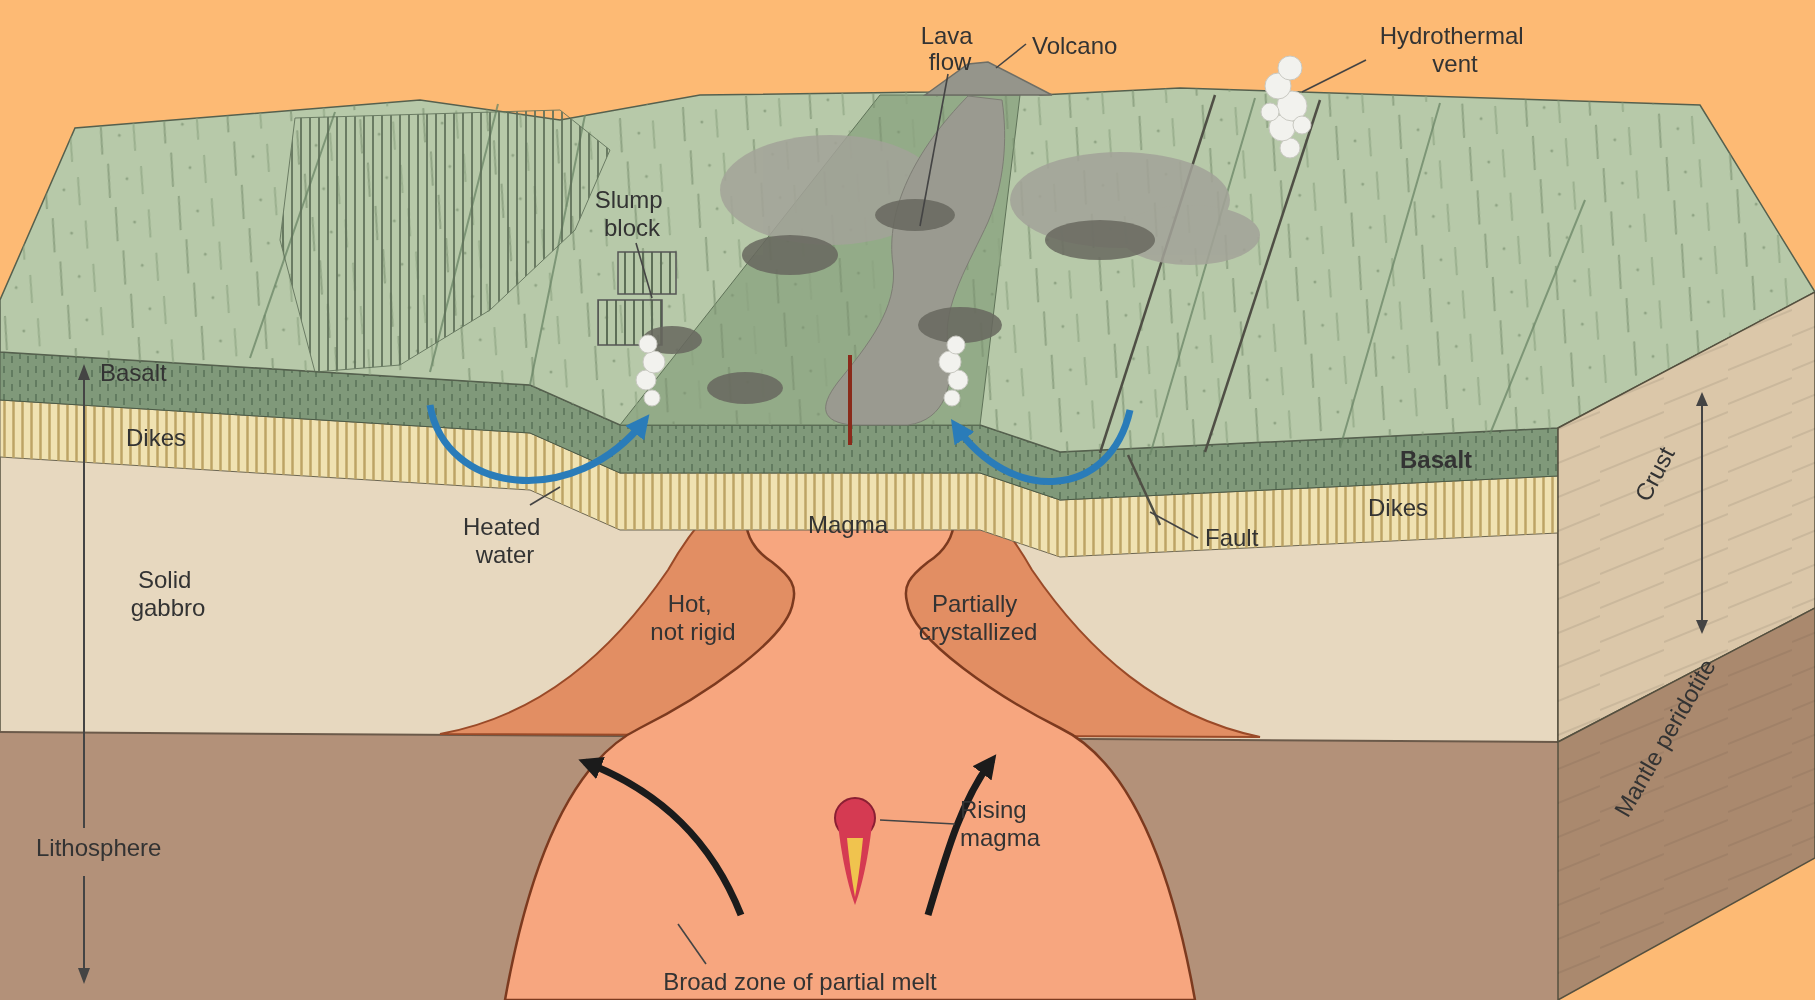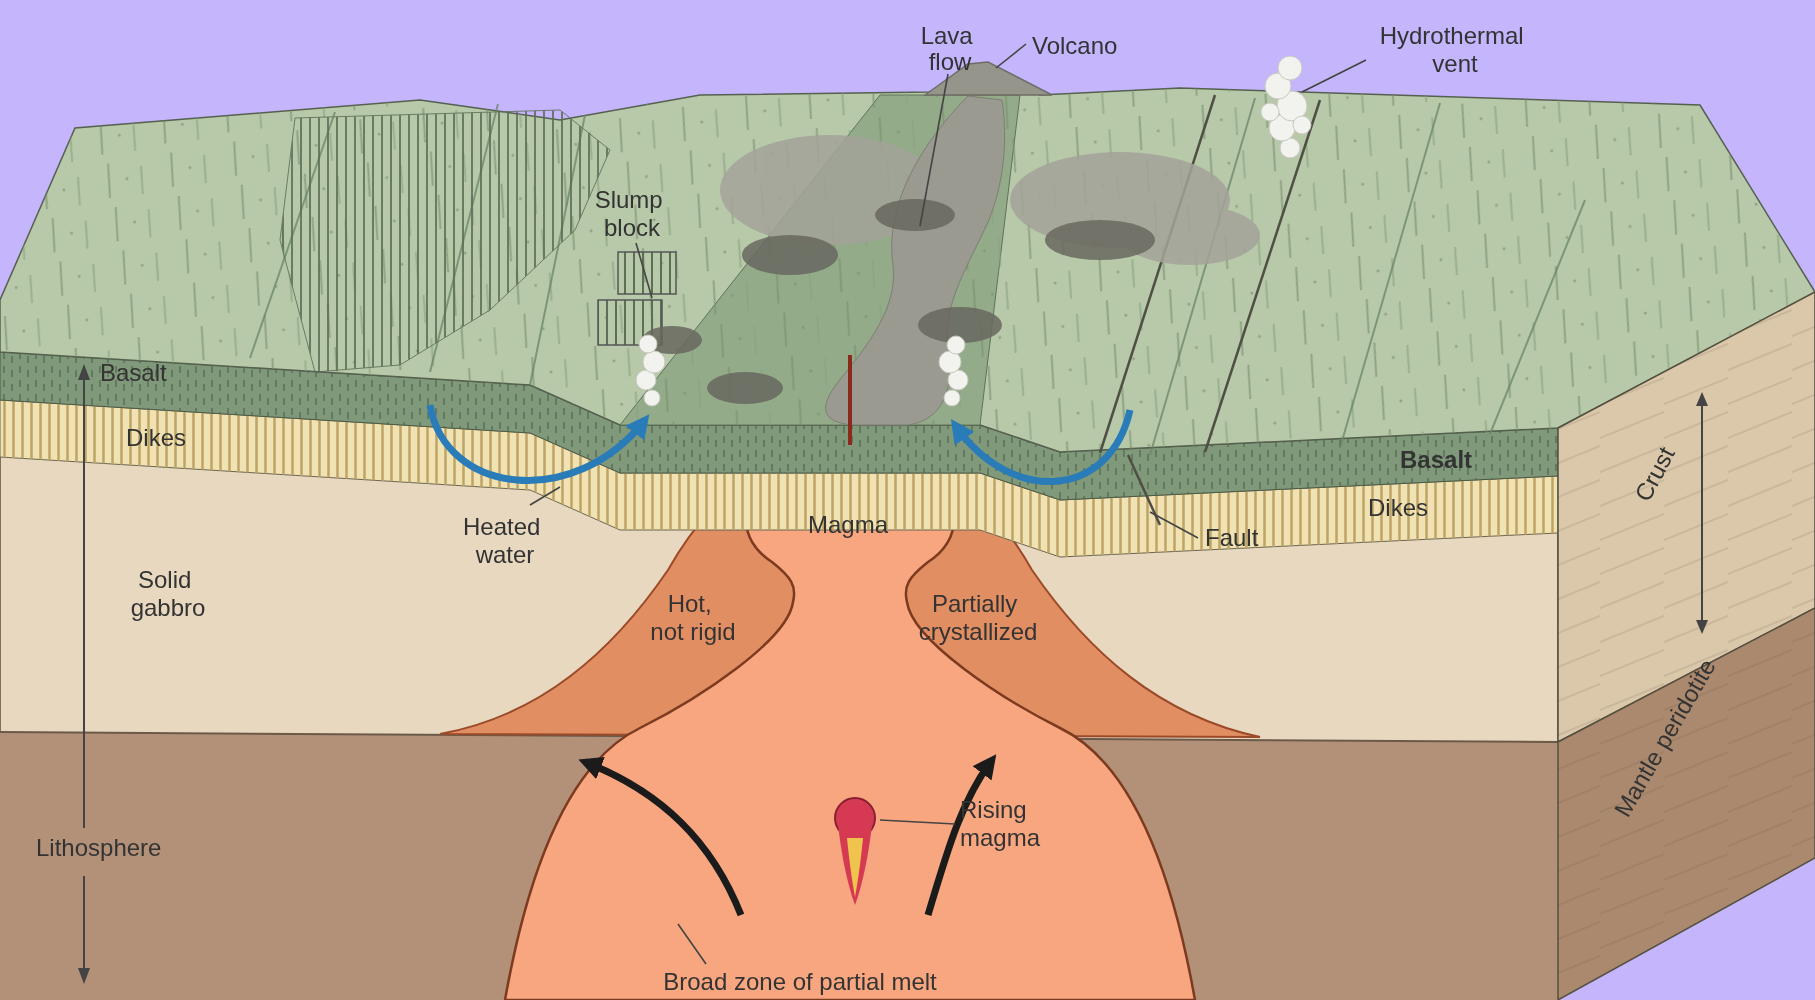--- a/index.html
+++ b/index.html
@@ -1,16 +1,16 @@
 <!DOCTYPE html>
 <html style="--background: #ffffff; --seafloor_green: #b7c9a9; --rift_green: #93ab88; --basalt_band: #80997a; --dikes_band: #f0e2b2; --gabbro: #e7d8bf; --mantle: #b39179; --side_crust: #dbc7a9; --side_mantle: #aa896e; --hot_zone: #e28e63; --magma_plume: #f7a67f; --magma_red: #d53a52; --magma_yellow: #f0c34e; --lava_gray: #9a9a90; --lava_dark: #68685f; --smoke_white: #f2f2ee; --water_blue: #2a7cb9; --arrow_black: #1b1b1b; --outline: #7c3a1f; --label_text: #333333;"><head>
 <meta charset="utf-8">
 <style>
   html,body{margin:0;padding:0;background:#fff;}
-  .stage{width:1815px;height:1000px;position:relative;overflow:hidden;background:#c4b5fd;}
+  .stage{width:1815px;height:1000px;position:relative;overflow:hidden;background:#fdba74;}
   .lbl{font-family:"Liberation Sans",sans-serif;font-size:24px;fill:var(--label_text);}
   .lbl-b{font-weight:bold;}
   .leader{stroke:#444;stroke-width:1.6;fill:none;}
   .thin{stroke:#444;stroke-width:2;fill:none;}
 </style>
 </head>
 <body>
 
 <div class="stage">
 <svg width="1815" height="1000" viewBox="0 0 1815 1000">

